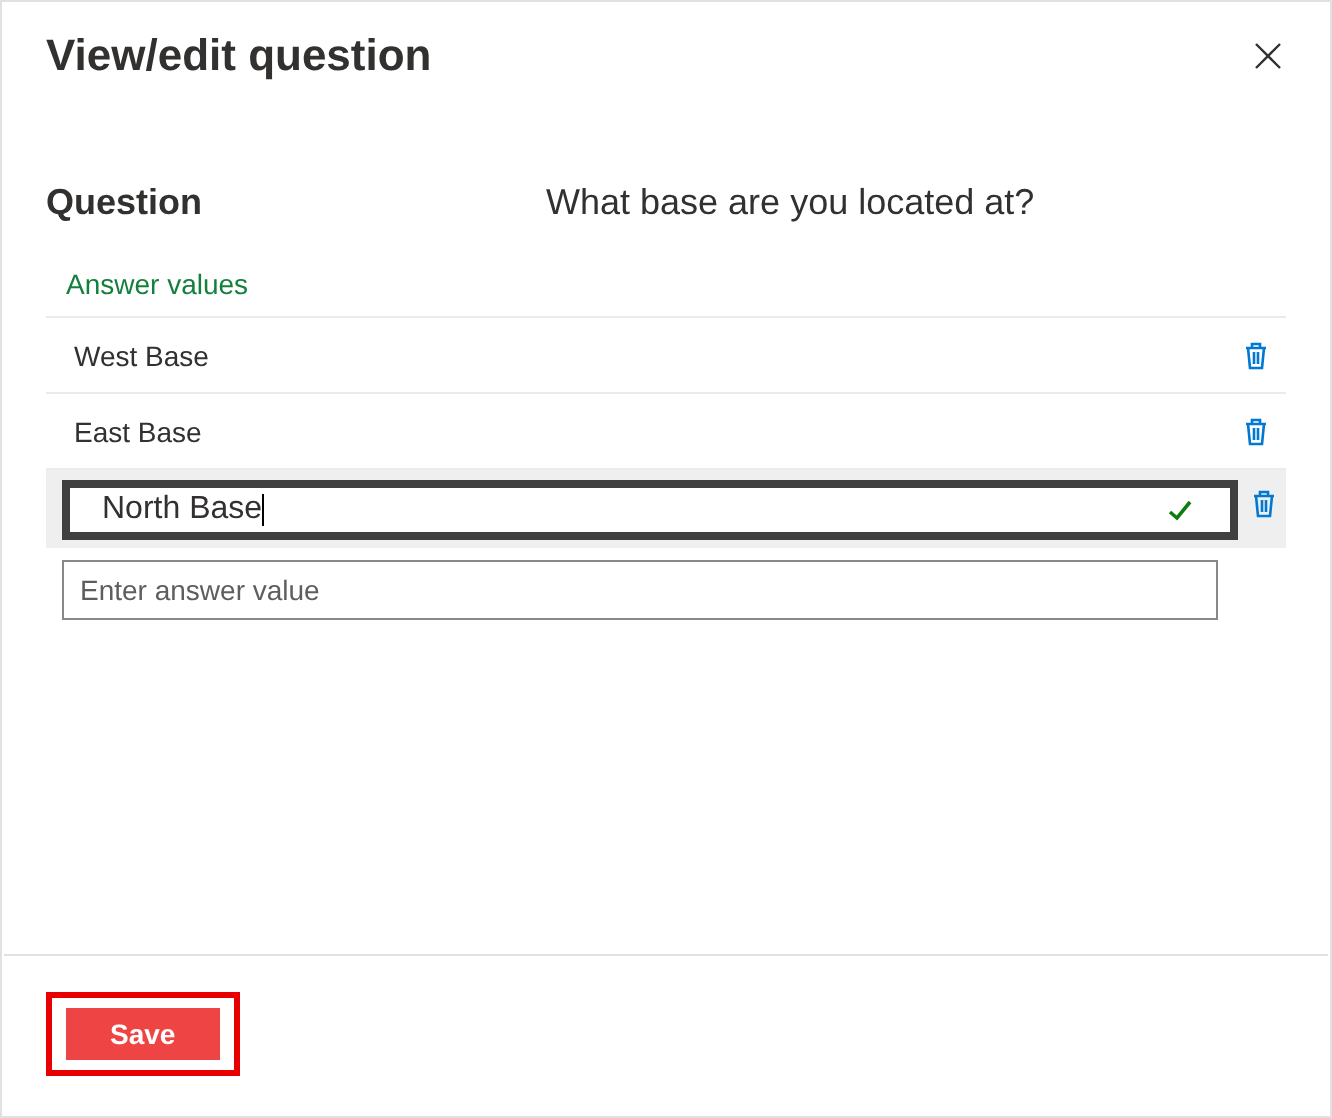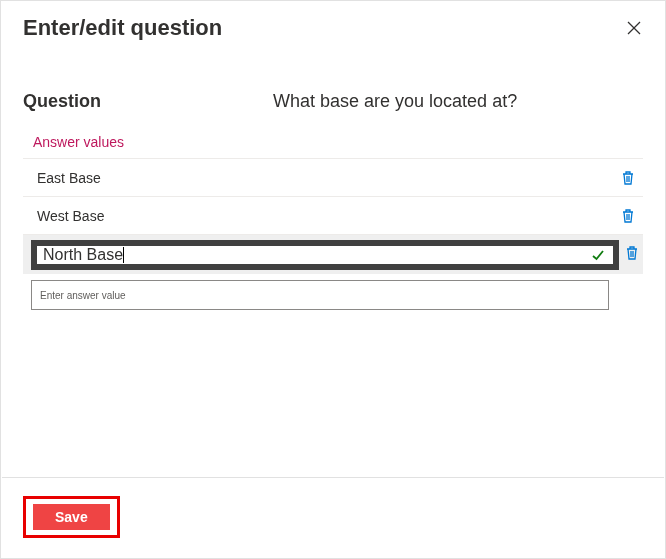--- a/index.html
+++ b/index.html
@@ -6,76 +6,76 @@
   html, body { width: 666px; height: 559px; font-family: "Segoe UI", Arial, sans-serif; background: #fff; color: #323130; }
   .panel { position: relative; width: 666px; height: 559px; border: 1px solid #e1e1e1; }
   .header { display: flex; align-items: center; justify-content: space-between; padding: 14px 22px 4px 22px; }
   .title { font-size: 22px; font-weight: 600; color: #323130; }
   .close { width: 18px; height: 18px; cursor: pointer; display:flex; align-items:center; justify-content:center; }
   .close svg { width: 14px; height: 14px; stroke: #323130; stroke-width: 1.2; }
   .body { padding: 10px 22px 0 22px; }
   .qrow { display: flex; margin-top: 36px; font-size: 18px; }
   .qlabel { font-weight: 600; width: 250px; }
   .qtext { color: #323130; }
-  .section-label { font-size: 14px; font-weight: 400; color: #be185d; margin: 22px 0 8px 10px; }
+  .section-label { font-size: 14px; font-weight: 400; color: #15803d; margin: 22px 0 8px 10px; }
   .list { margin-left: 0; }
   .row { display: flex; align-items: center; border-top: 1px solid #edebe9; padding: 8px 4px 8px 14px; font-size: 14px; height: 38px; }
   .row .txt { flex: 1; color: #323130; }
   .row .trash { width: 22px; display:flex; align-items:center; justify-content:center; cursor:pointer; }
   .trash svg { width: 14px; height: 16px; stroke: #0078d4; fill: none; stroke-width: 1.3; }
   .editing { background: #efefef; border-top:1px solid #edebe9; padding: 4px 4px 4px 8px; display:flex; align-items:center; height: 40px; }
-  .editing .editbox { flex: 1; display:flex; align-items:center; border: 6px solid #404040; background:#fff; height: 30px; padding: 0 6px; margin-right: 6px; }
+  .editing .editbox { flex: 1; display:flex; align-items:center; border: 4px solid #404040; background:#fff; height: 30px; padding: 0 16px; margin-right: 6px; }
   .caret { display:inline-block; width:1px; height:16px; background:#000; vertical-align:middle; margin-left:0; }
   .check { width:18px; display:flex; align-items:center; justify-content:center; }
   .check svg { width:14px; height:14px; stroke:#107c10; stroke-width:1.8; fill:none; }
   .newrow { padding: 6px 4px 6px 8px; }
   .newrow .newbox { border:1px solid #8a8886; height:30px; display:flex; align-items:center; padding:0 8px; margin-right: 30px; }
-  .newrow .newbox input { border:none; outline:none; font-size:10px; font-family:inherit; width:100%; color:#b91c1c; }
+  .newrow .newbox input { border:none; outline:none; font-size:14px; font-family:inherit; width:100%; color:#b91c1c; }
   .newrow .newbox input::placeholder { color:#605e5c; }
   .footer-divider { position:absolute; left:1px; right:1px; bottom: 80px; border-top:1px solid #e1e1e1; }
   .footer { position:absolute; left:22px; bottom: 20px; }
   .save-wrap { border: 3px solid #e80000; padding: 5px 7px; display:inline-block; }
   .save-btn { background:#ef4444; color:#fff; border:none; font-size:14px; font-weight:600; padding: 5px 22px; cursor:pointer; font-family:inherit; }
 </style>
 </head>
 <body>
 
 <div class="panel">
 
   <div class="header">
-    <div class="title">Enter/edit question</div>
+    <div class="title">View/edit question</div>
     <div class="close">
       <svg viewBox="0 0 14 14">
           <line x1="1" y1="1" x2="13" y2="13"></line>
           <line x1="13" y1="1" x2="1" y2="13"></line>
         </svg>
     </div>
   </div>
 
   <div class="body">
     <div class="qrow">
       <div class="qlabel">Question</div>
       <div class="qtext">What base are you located at?</div>
     </div>
 
     <div class="section-label">Answer values</div>
 
     <div class="list">
 
       <div class="row">
-        <span class="txt">East Base</span>
+        <span class="txt">West Base</span>
         <span class="trash">
           <svg viewBox="0 0 14 16">
               <path d="M2 4h10M5 4V2h4v2M3 4l1 10h6l1-10M6 6v6M8 6v6"></path>
             </svg>
         </span>
       </div>
 
       <div class="row">
-        <span class="txt">West Base</span>
+        <span class="txt">East Base</span>
         <span class="trash">
           <svg viewBox="0 0 14 16">
               <path d="M2 4h10M5 4V2h4v2M3 4l1 10h6l1-10M6 6v6M8 6v6"></path>
             </svg>
         </span>
       </div>
 
 
       <div class="editing">
         <div class="editbox">

